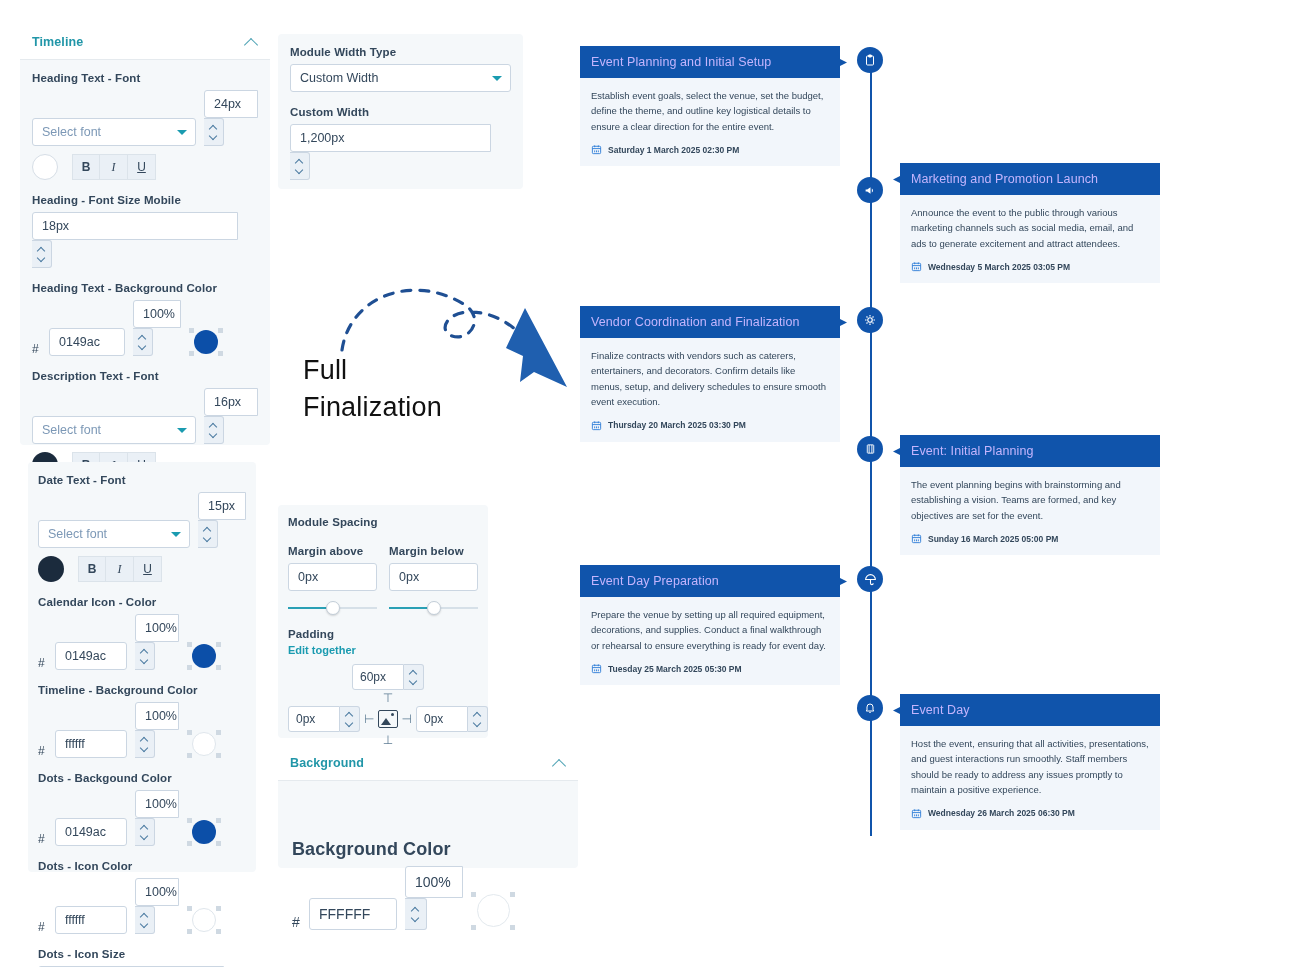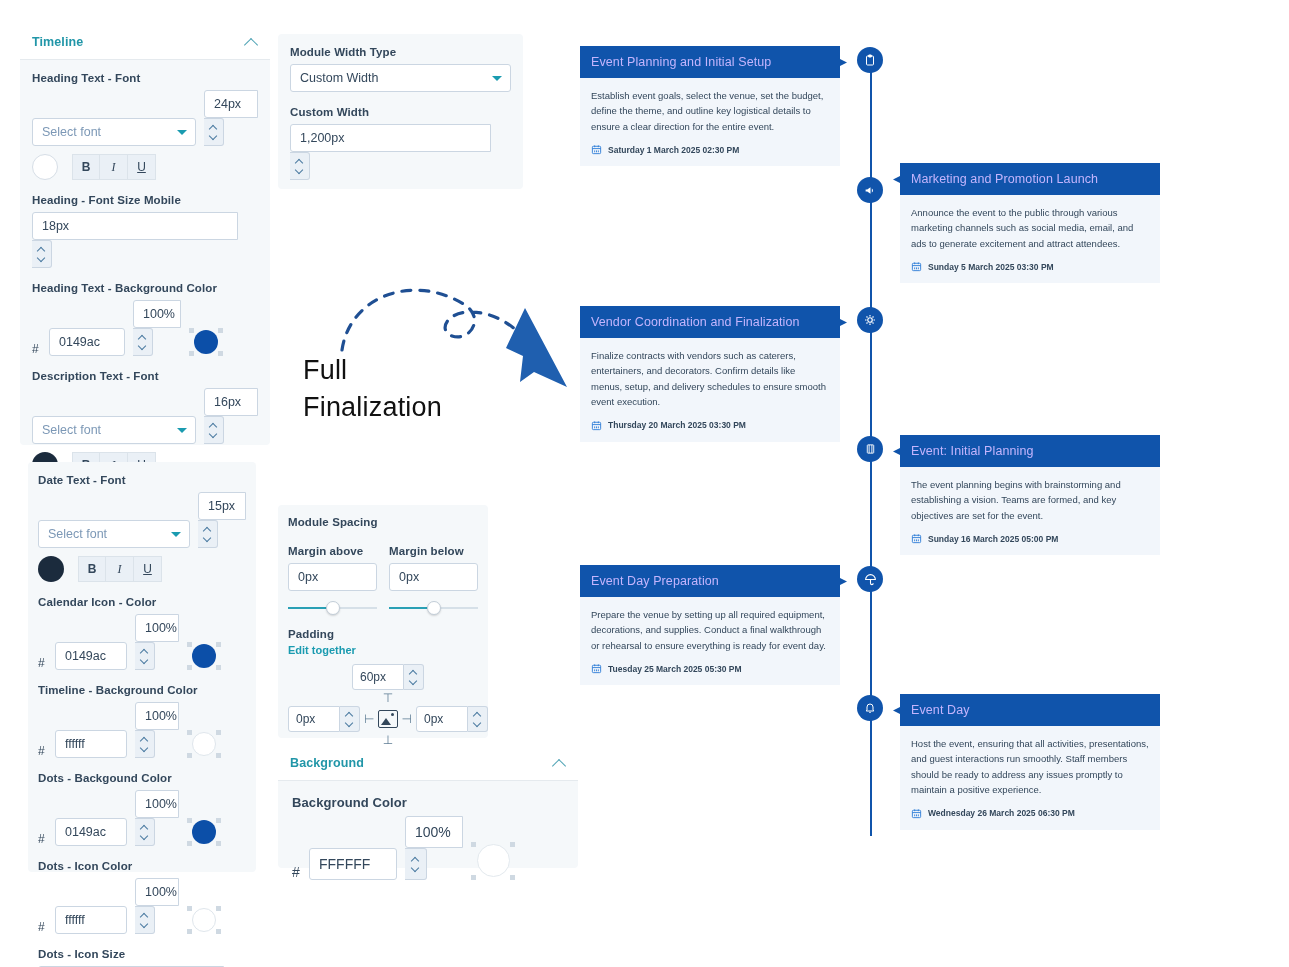--- a/index.html
+++ b/index.html
@@ -463,21 +463,21 @@
     </div>
   </div>
 
   <div class="panel" style="left:278px; top:746px; width:300px; height:122px;">
     <div class="panel-head">
       <span class="ttl">Background</span>
       <span class="chev"></span>
     </div>
     <div class="panel-body" style="padding:14px 14px;">
       <div class="fld">
-        <div class="lbl" style="font-size:13px;">Background Color</div>
+        <div class="lbl" style="font-size:18px;margin-top:44px;">Background Color</div>
         <div class="row">
           <span class="hash" style="font-size:14px;">#</span>
           <div class="input" style="width:88px;height:32px;font-size:14px;">FFFFFF</div>
           <div class="numwrap">
             <div class="input" style="width:58px;height:32px;font-size:14px;">100%</div>
             <div class="stepper" style="height:32px;width:22px;">
                 <span class="up"></span>
                 <span class="dn"></span>
               </div>
           </div>
@@ -560,21 +560,21 @@
     <div class="card" style="left:340px; top:133px;">
       <div class="nub l"></div>
       <div class="head">Marketing and Promotion Launch</div>
       <div class="body">
         <div class="desc">Announce the event to the public through various marketing channels such as social media, email, and ads to generate excitement and attract attendees.</div>
         <div class="date">
           <svg width="11" height="11" viewBox="0 0 24 24" fill="none" stroke="#2f7ed8" stroke-width="2">
             <rect x="3" y="5" width="18" height="16" rx="2"></rect>
               <path d="M3 10h18M8 3v4M16 3v4M8 14v4M12 14v4M16 14v4"></path>
           </svg>
-          <span>Sunday 5 March 2025 03:30 PM</span>
+          <span>Wednesday 5 March 2025 03:05 PM</span>
         </div>
       </div>
     </div>
 
     <div class="card" style="left:20px; top:276px;">
       <div class="nub r"></div>
       <div class="head">Vendor Coordination and Finalization</div>
       <div class="body">
         <div class="desc">Finalize contracts with vendors such as caterers, entertainers, and decorators. Confirm details like menus, setup, and delivery schedules to ensure smooth event execution.</div>
         <div class="date">

